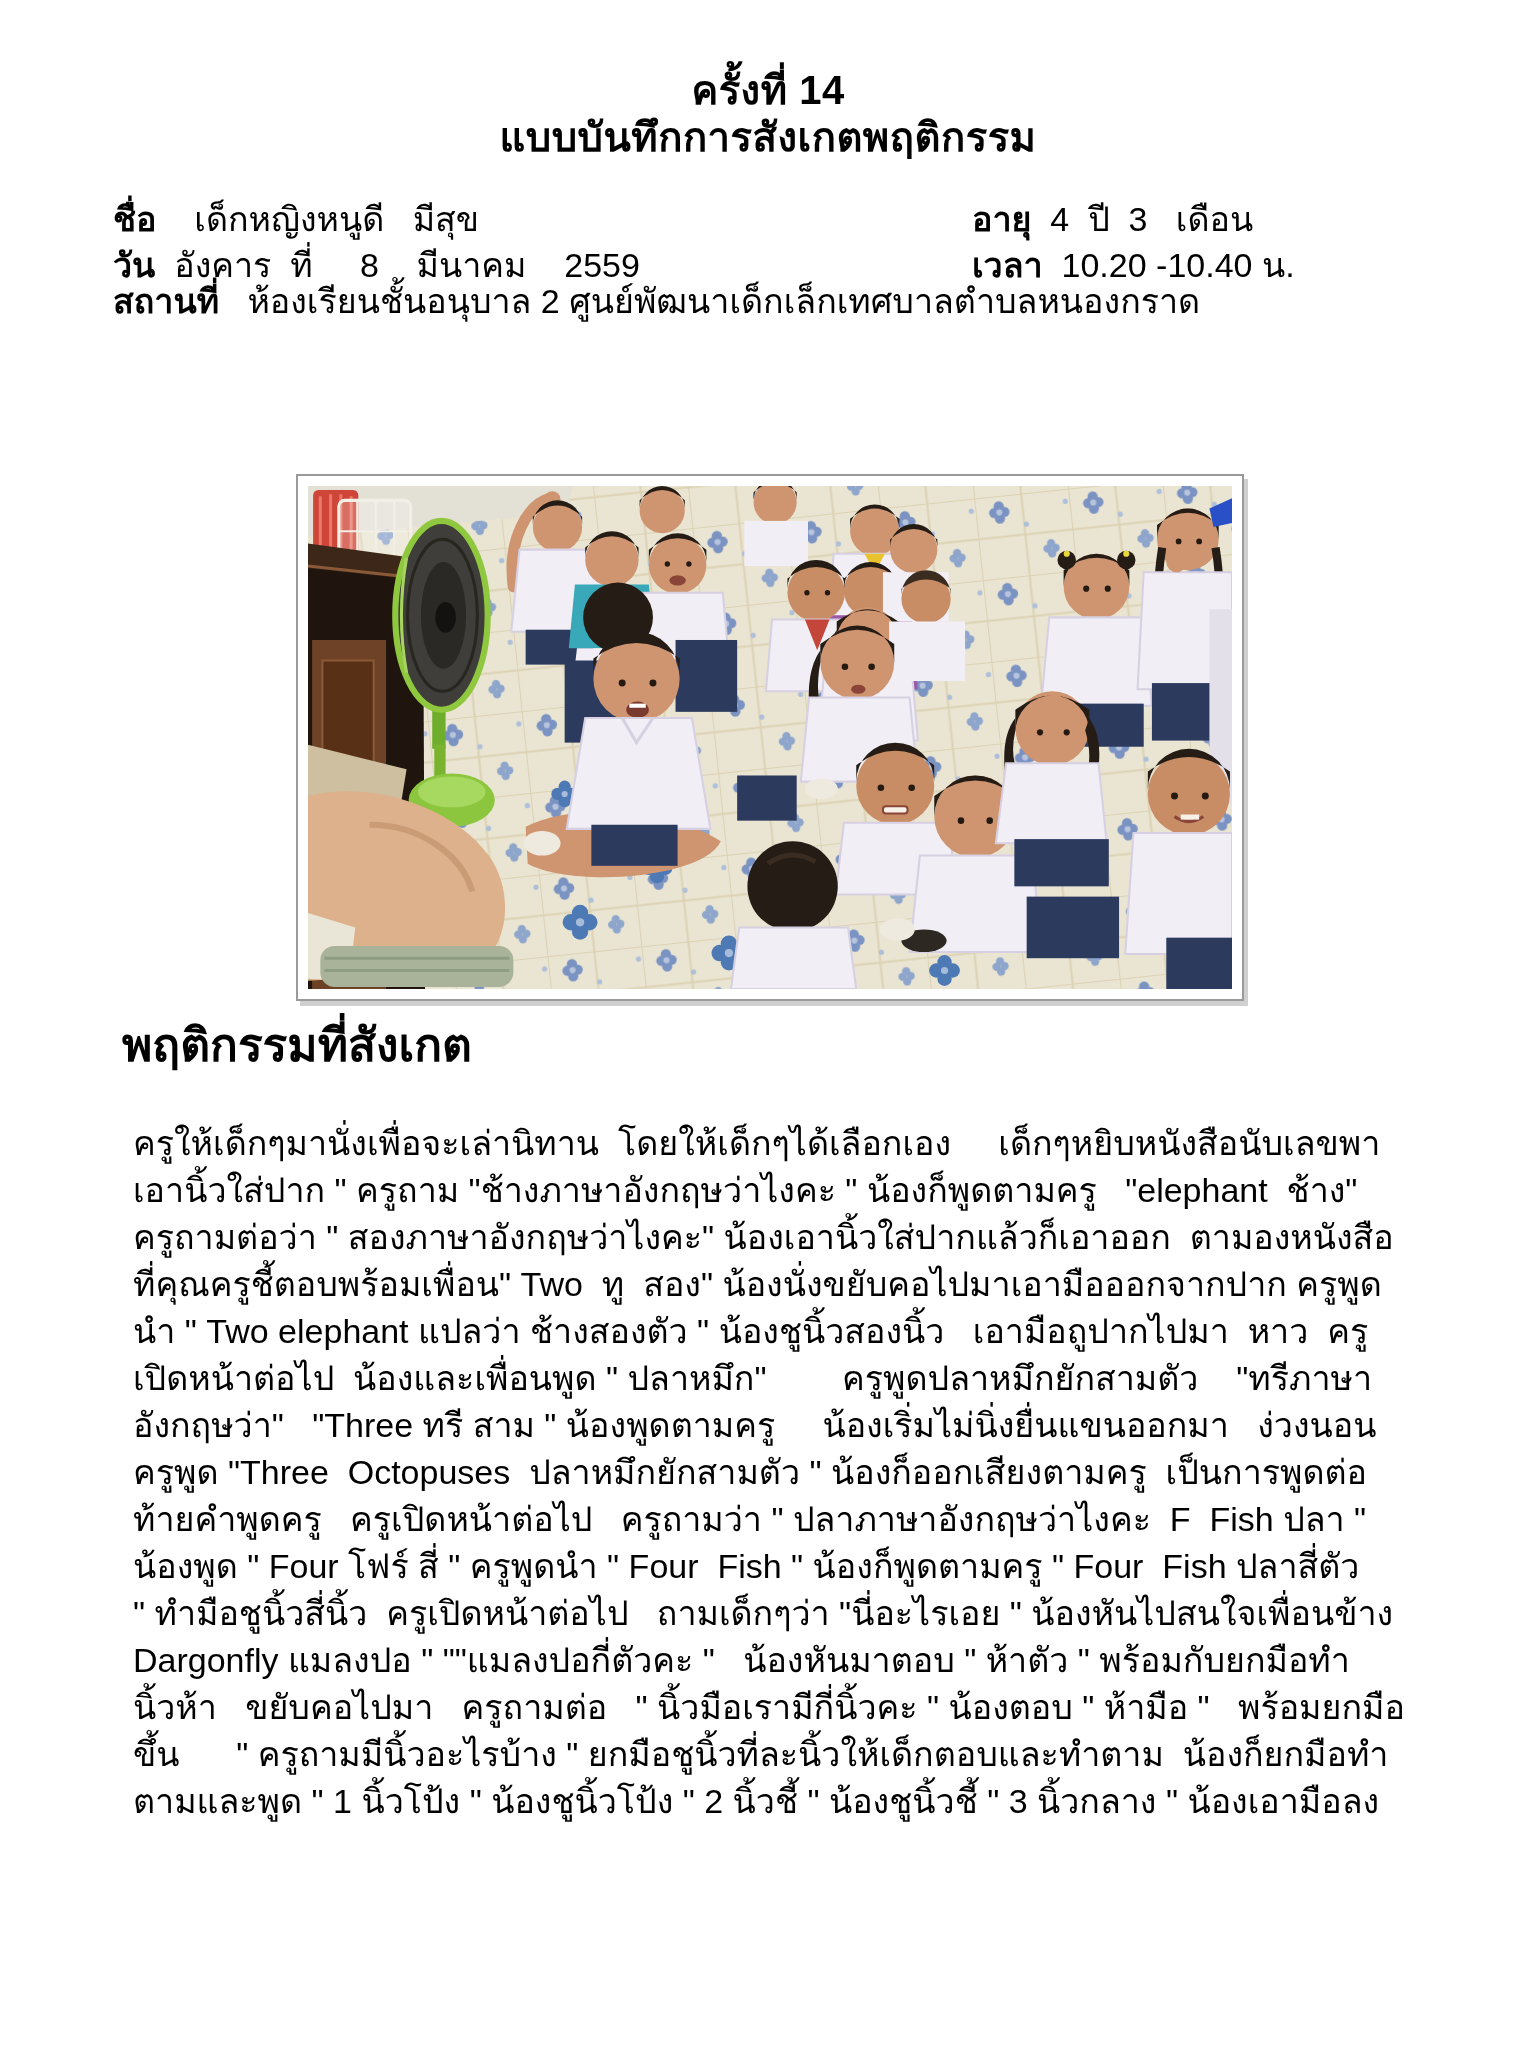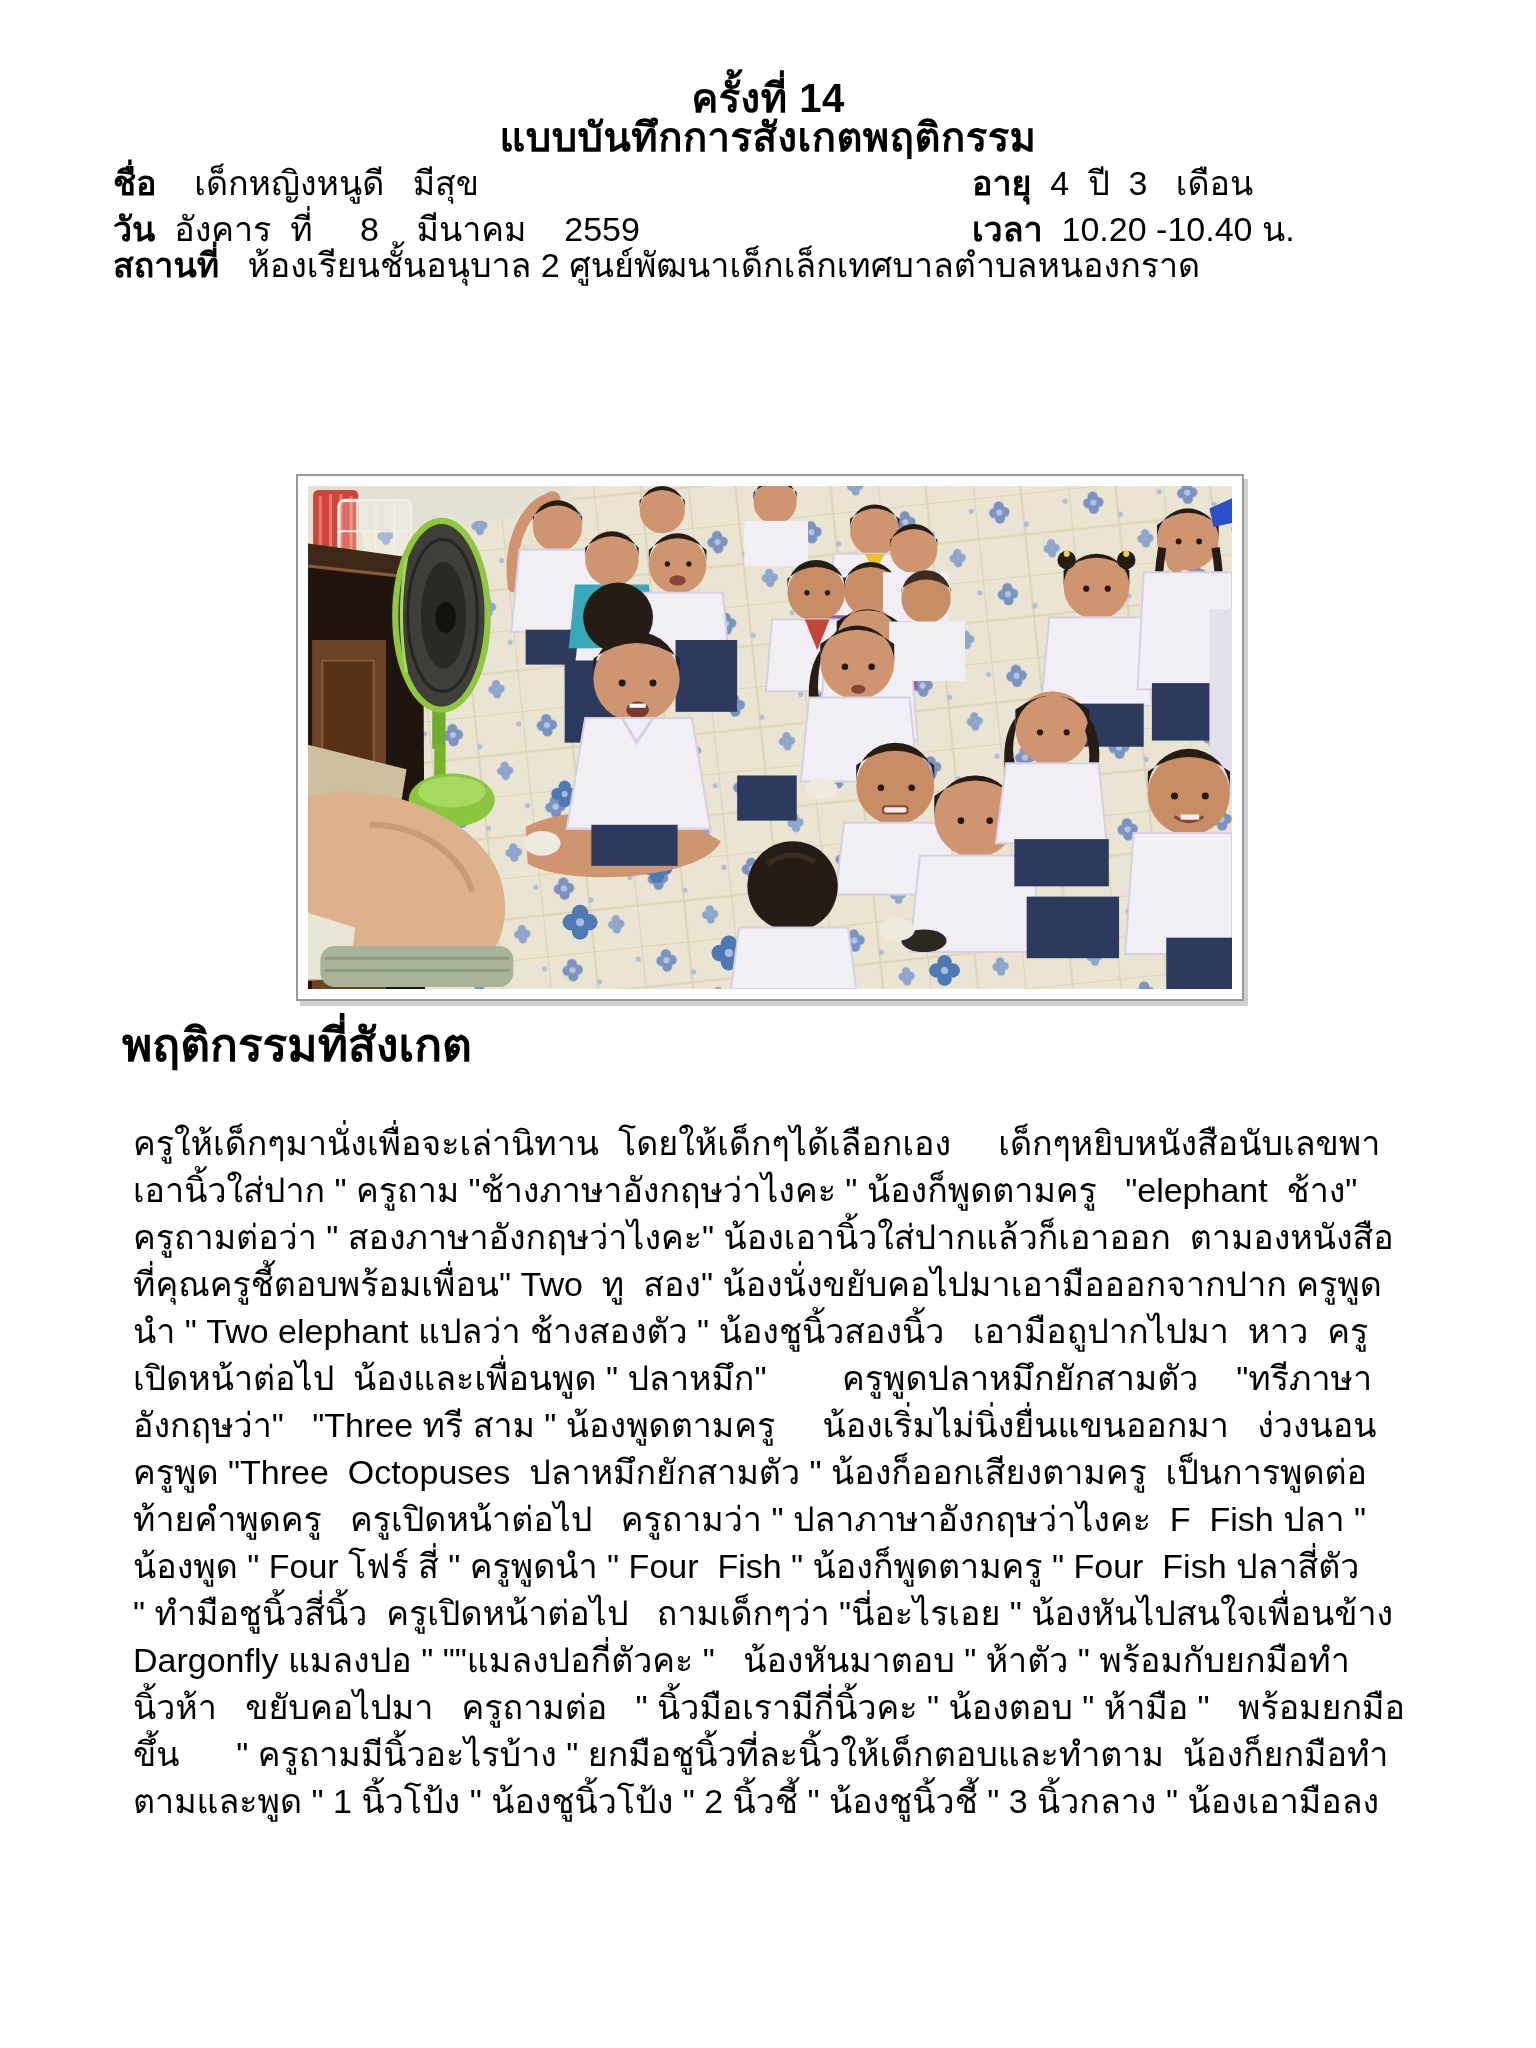--- a/index.html
+++ b/index.html
@@ -4,38 +4,38 @@
 <style>
   html,body{margin:0;padding:0;}
   body{
     width:1536px;height:2048px;background:#ffffff;position:relative;
     font-family:"Liberation Sans","DejaVu Sans",sans-serif;color:#000;
     overflow:hidden;
   }
   .abs{position:absolute;}
   .center{left:0;width:1536px;text-align:center;}
   .t-title{font-size:40px;font-weight:bold;line-height:48px;letter-spacing:0.5px;}
-  .t-body{font-size:34px;line-height:46px;white-space:pre;}
+  .t-body{font-size:34px;line-height:46px;white-space:pre;margin-top:36px;}
   .info-row{white-space:pre;}
   .label{font-weight:bold;}
   .val{font-weight:normal;}
   .photo-frame{
     left:296px;top:474px;width:924px;height:503px;
     background:#ffffff;border:2px solid #9a9a9a;padding:10px;
     box-shadow:4px 5px 0 rgba(170,170,170,.55);
   }
   .photo-frame svg{display:block;width:924px;height:503px;}
   .section-heading{left:122px;top:1022px;font-size:46px;font-weight:bold;line-height:46px;}
   .para{left:113px;top:1120px;width:1330px;}
   .para .pline{font-size:34px;line-height:47px;white-space:pre;margin-left:20px;}
 </style>
 </head>
 <body>
 
-<div class="abs center t-title" style="top:74px">ครั้งที่  14</div>
+<div class="abs center t-title" style="top:66px">ครั้งที่  14</div>
 <div class="abs center t-title" style="top:113px">แบบบันทึกการสังเกตพฤติกรรม</div>
 
 <div class="abs t-body info-row" style="left:113px;top:160px"><span class="label">ชื่อ</span><span>    </span><span class="val">เด็กหญิงหนูดี   มีสุข</span></div>
 <div class="abs t-body info-row" style="left:972px;top:160px"><span class="label">อายุ</span><span>  </span><span class="val">4  ปี  3   เดือน</span></div>
 
 <div class="abs t-body info-row" style="left:113px;top:206px"><span class="label">วัน</span><span>  </span><span class="val">อังคาร  ที่     8    มีนาคม    2559</span></div>
 <div class="abs t-body info-row" style="left:972px;top:206px"><span class="label">เวลา</span><span>  </span><span class="val">10.20 -10.40 น.</span></div>
 
 <div class="abs t-body info-row" style="left:113px;top:242px"><span class="label">สถานที่</span><span>   </span><span class="val">ห้องเรียนชั้นอนุบาล 2 ศูนย์พัฒนาเด็กเล็กเทศบาลตำบลหนองกราด</span></div>
 

